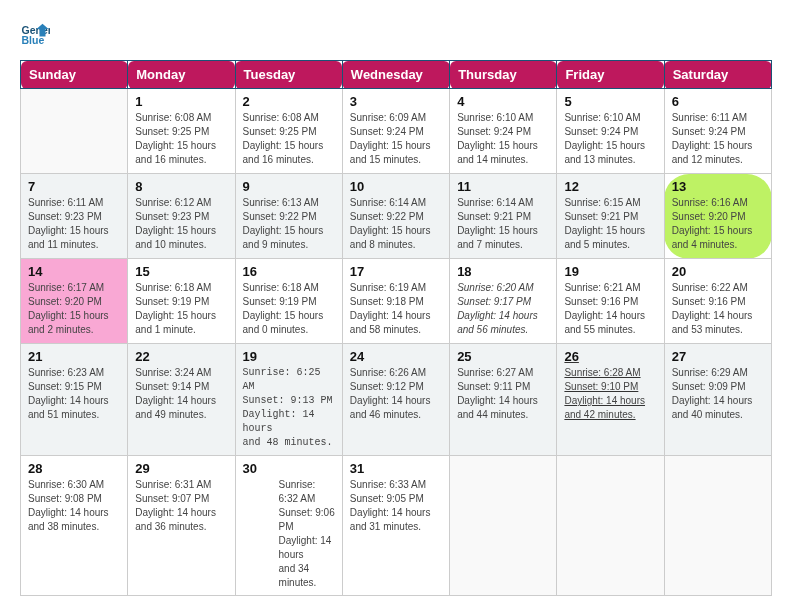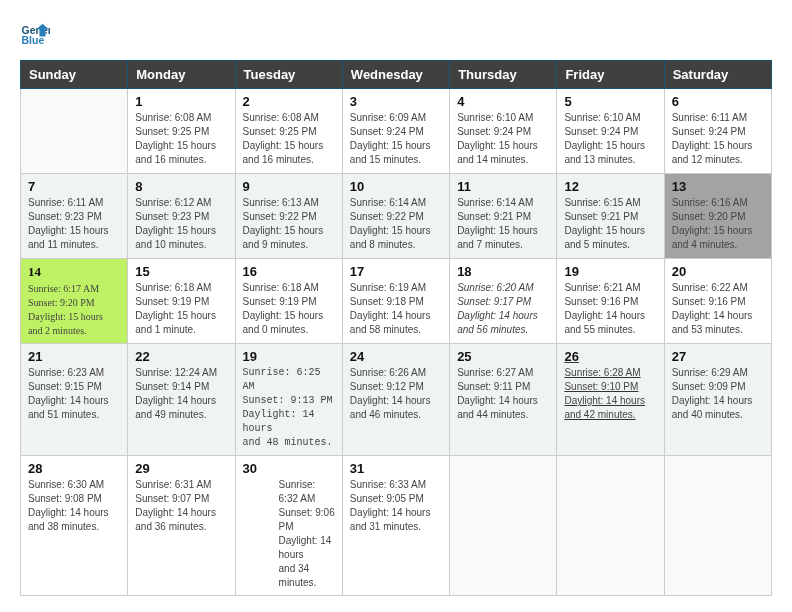--- a/index.html
+++ b/index.html
@@ -77,21 +77,22 @@
       color: #444;
       line-height: 1.4;
     }
     tr:nth-child(even) td {
       background: #f4f6f7;
     }
     tr:nth-child(odd) td {
       background: #fff;
     }
     .calendar thead tr th {
-      background-color: #404040;
+      background-color: #be185d;
+      border-radius: 6px;
     }
   </style>
 </head>
 <body>
 
 <div class="header">
   <div class="logo">
     <svg class="logo-icon" viewBox="0 0 40 40">
       <rect x="0" y="0" width="40" height="40" fill="white"></rect>
       <text x="2" y="18" font-size="14" font-weight="bold" fill="#1a5276">General</text>
@@ -203,30 +204,30 @@
 Daylight: 15 hours
 and 7 minutes.</div>
         </td>
         <td style="background: rgb(240, 243, 244);">
           <span class="day-number">12</span>
           <div class="day-info" style="white-space: pre-line;">Sunrise: 6:15 AM
 Sunset: 9:21 PM
 Daylight: 15 hours
 and 5 minutes.</div>
         </td>
-        <td style="background: #a3a3a3;">
+        <td style="background: #bef264; border-radius: 25px;">
           <span class="day-number">13</span>
           <div class="day-info" style="white-space: pre-line;">Sunrise: 6:16 AM
 Sunset: 9:20 PM
 Daylight: 15 hours
 and 4 minutes.</div>
         </td>
       </tr>
       <tr>
-        <td style="background: #bef264; font-family: Liberation Serif, serif;">
+        <td style="background: #f9a8d4;">
           <span class="day-number">14</span>
           <div class="day-info" style="white-space: pre-line;">Sunrise: 6:17 AM
 Sunset: 9:20 PM
 Daylight: 15 hours
 and 2 minutes.</div>
         </td>
         <td style="background: rgb(255, 255, 255);">
           <span class="day-number">15</span>
           <div class="day-info" style="white-space: pre-line;">Sunrise: 6:18 AM
 Sunset: 9:19 PM
@@ -272,21 +273,21 @@
       <tr>
         <td style="background: rgb(240, 243, 244);">
           <span class="day-number">21</span>
           <div class="day-info" style="white-space: pre-line;">Sunrise: 6:23 AM
 Sunset: 9:15 PM
 Daylight: 14 hours
 and 51 minutes.</div>
         </td>
         <td style="background: rgb(240, 243, 244);">
           <span class="day-number">22</span>
-          <div class="day-info" style="white-space: pre-line;">Sunrise: 12:24 AM
+          <div class="day-info" style="white-space: pre-line;">Sunrise: 3:24 AM
 Sunset: 9:14 PM
 Daylight: 14 hours
 and 49 minutes.</div>
         </td>
         <td style="background: rgb(240, 243, 244);">
           <span class="day-number">19</span>
           <div class="day-info" style="white-space: pre-line; font-family: Liberation Mono, monospace;">Sunrise: 6:25 AM
 Sunset: 9:13 PM
 Daylight: 14 hours
 and 48 minutes.</div>

